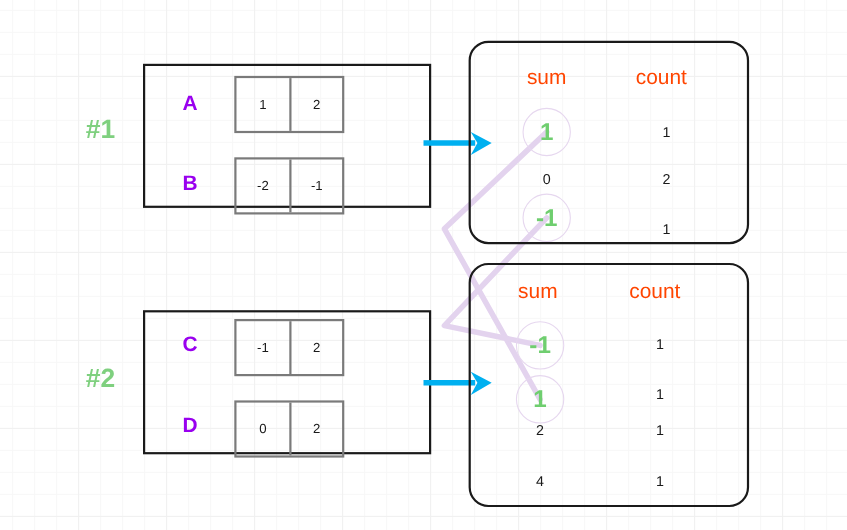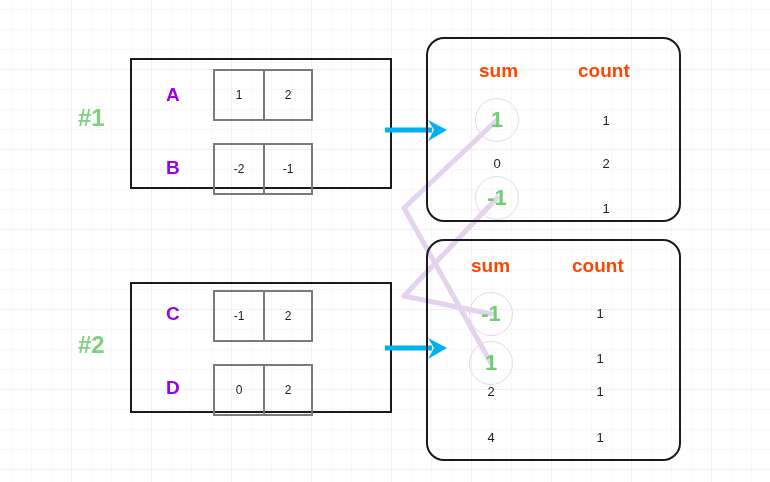--- a/index.html
+++ b/index.html
@@ -79,21 +79,20 @@
     border-radius:18px;
     background:transparent;
     box-sizing:border-box;
   }
   .col-head{
     position:absolute;
     color:#ff4500;
     font-size:19px;
     line-height:1;
     white-space:nowrap;
-    font-weight:bold;
   }
   .cellval{
     position:absolute;
     font-size:13px;
     color:#1a1a1a;
     line-height:1;
     white-space:nowrap;
     transform:translate(-50%,-50%);
   }
   .cellval.hl{

